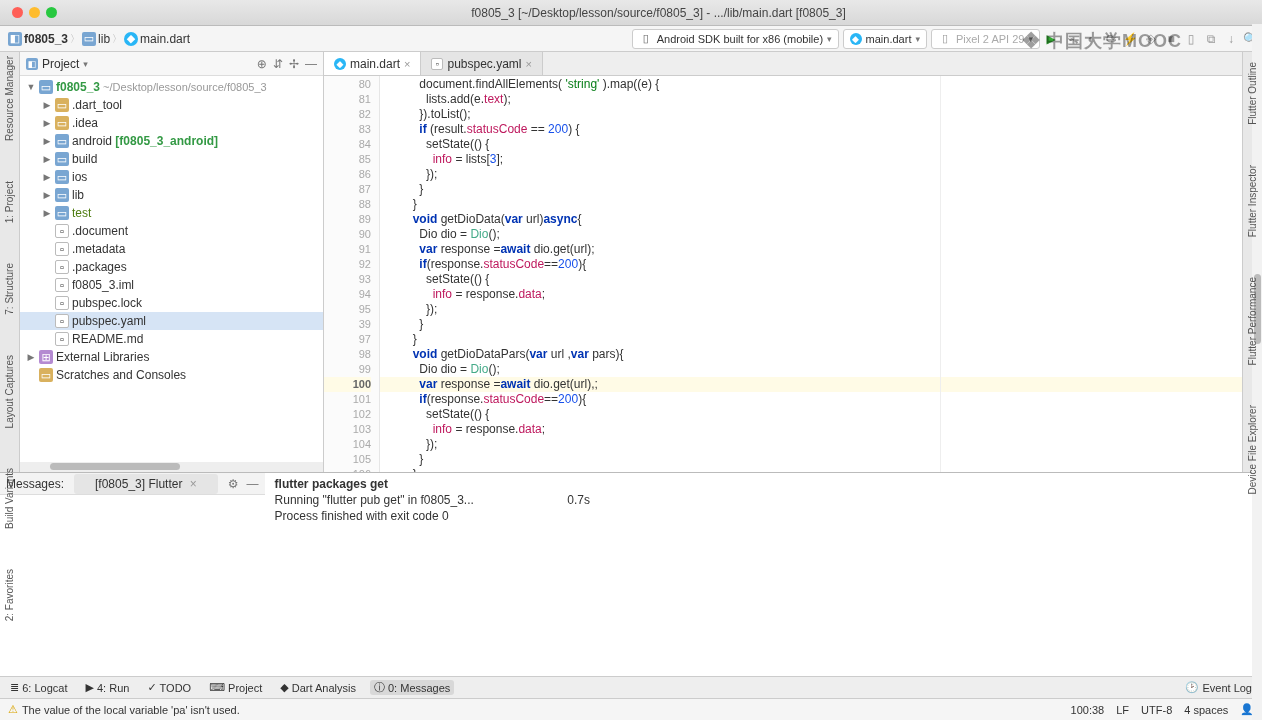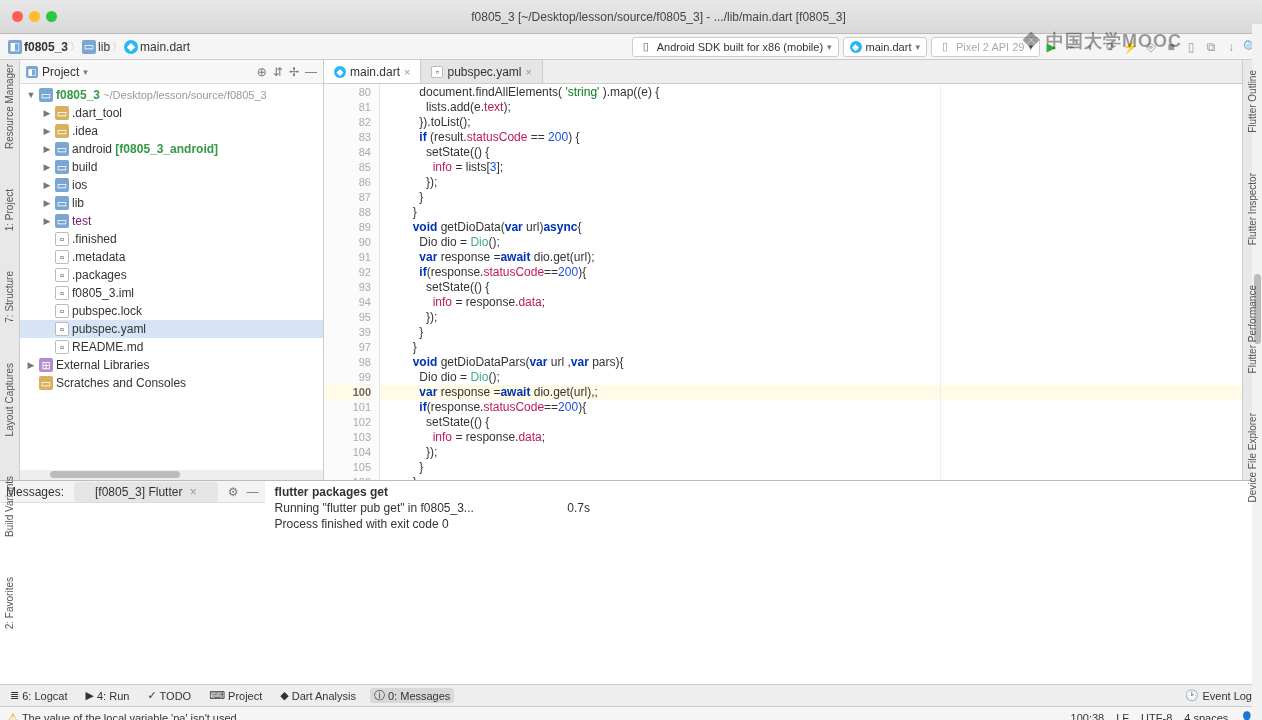--- a/index.html
+++ b/index.html
@@ -1,19 +1,19 @@
 <!DOCTYPE html>
 <html><head>
 <meta charset="utf-8">
 <style>
 * { margin: 0; padding: 0; box-sizing: border-box; font-family: -apple-system, "Helvetica Neue", Arial, sans-serif; }
 body { width: 1262px; height: 720px; background: #f0f0f0; font-size: 12px; color: #333; overflow: hidden; position: relative; }
 
 
-.title-bar { height: 34px; background: linear-gradient(#e8e8e8,#d8d8d8); display: flex; align-items: center; padding: 0 12px; border-bottom: 1px solid #bbb; }
+.title-bar { height: 26px; background: linear-gradient(#e8e8e8,#d8d8d8); display: flex; align-items: center; padding: 0 12px; border-bottom: 1px solid #bbb; }
 .traffic-lights { display: flex; gap: 6px; margin-right: 10px; }
 .tl { width: 11px; height: 11px; border-radius: 50%; }
 .tl.close { background: #ff5f57; }
 .tl.min { background: #febc2e; }
 .tl.max { background: #28c840; }
 .title-text { flex: 1; text-align: center; color: #444; font-size: 12px; }
 
 
 .toolbar { height: 26px; background: #f5f5f5; display: flex; align-items: center; border-bottom: 1px solid #ccc; padding: 0 4px; gap: 4px; }
 .crumb { display: flex; align-items: center; gap: 2px; padding: 2px 4px; }
@@ -213,26 +213,26 @@
           <span class="node-label">ios</span>
         </div>
         <div class="tree-row" style="padding-left: 22px;">
           <span class="arrow">▶</span>
           <span class="fico folder">▭</span>
           <span class="node-label">lib</span>
         </div>
         <div class="tree-row" style="padding-left: 22px;">
           <span class="arrow">▶</span>
           <span class="fico folder">▭</span>
-          <span class="node-label"><span style="color:#701a75">test</span></span>
-        </div>
-        <div class="tree-row" style="padding-left: 22px;">
-          <span class="arrow"></span>
-          <span class="fico file">▫</span>
-          <span class="node-label">.finished</span>
+          <span class="node-label"><span style="color:#4d7c0f">test</span></span>
+        </div>
+        <div class="tree-row" style="padding-left: 22px;">
+          <span class="arrow"></span>
+          <span class="fico file">▫</span>
+          <span class="node-label">.document</span>
         </div>
         <div class="tree-row" style="padding-left: 22px;">
           <span class="arrow"></span>
           <span class="fico file">▫</span>
           <span class="node-label">.metadata</span>
         </div>
         <div class="tree-row" style="padding-left: 22px;">
           <span class="arrow"></span>
           <span class="fico file">▫</span>
           <span class="node-label">.packages</span>

